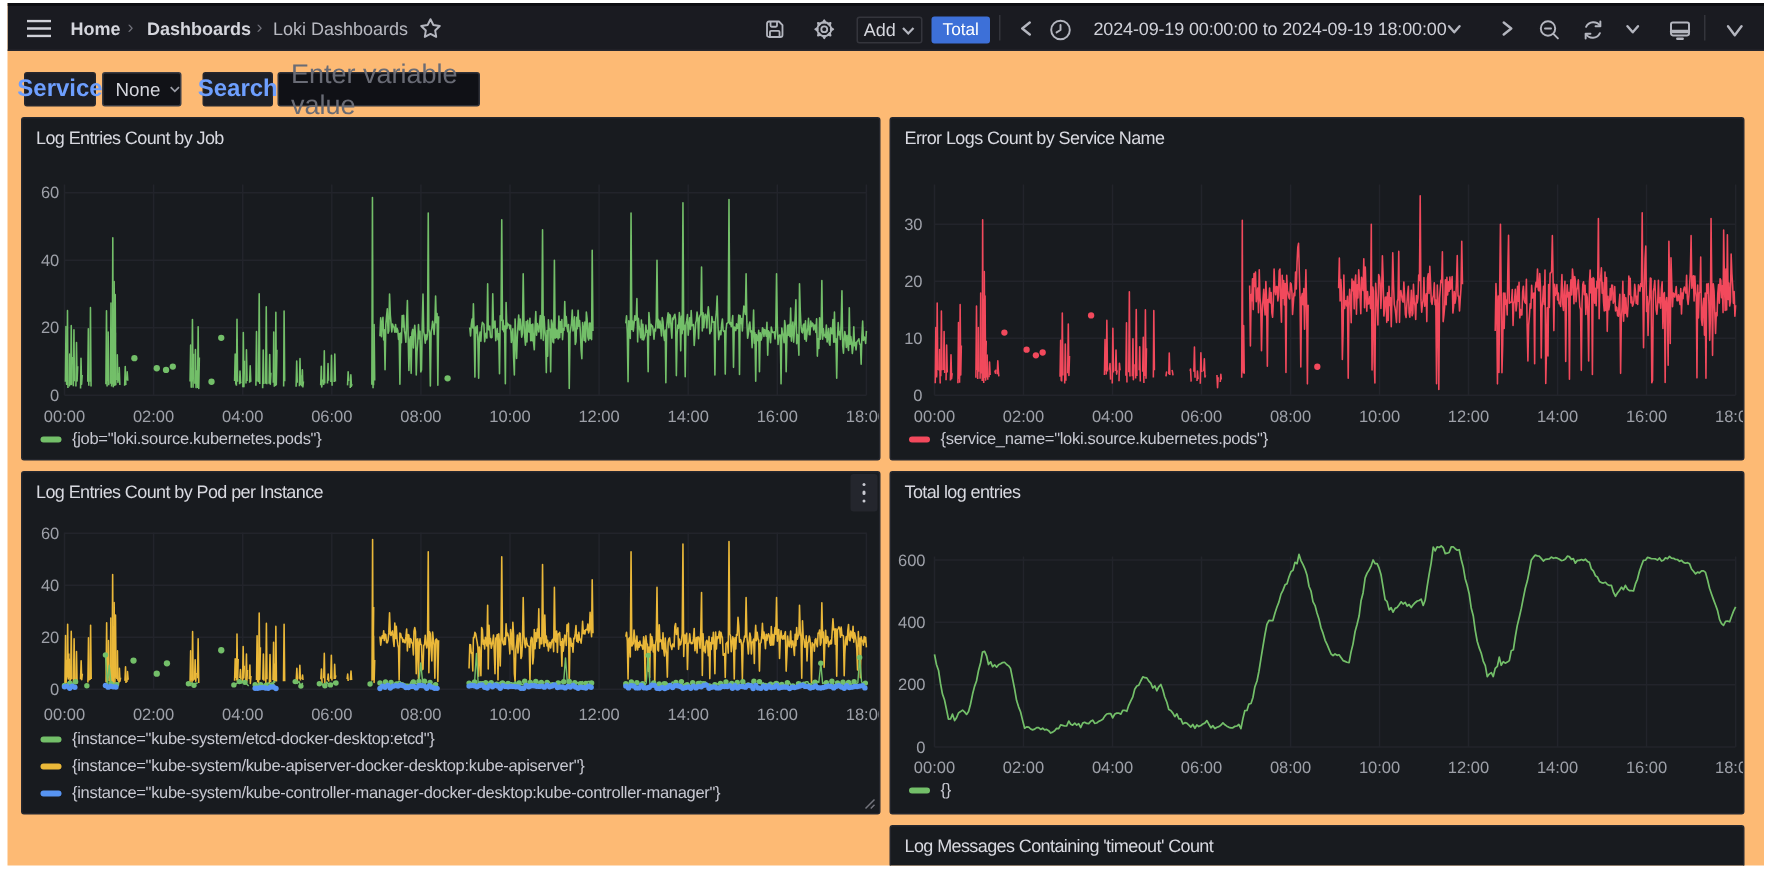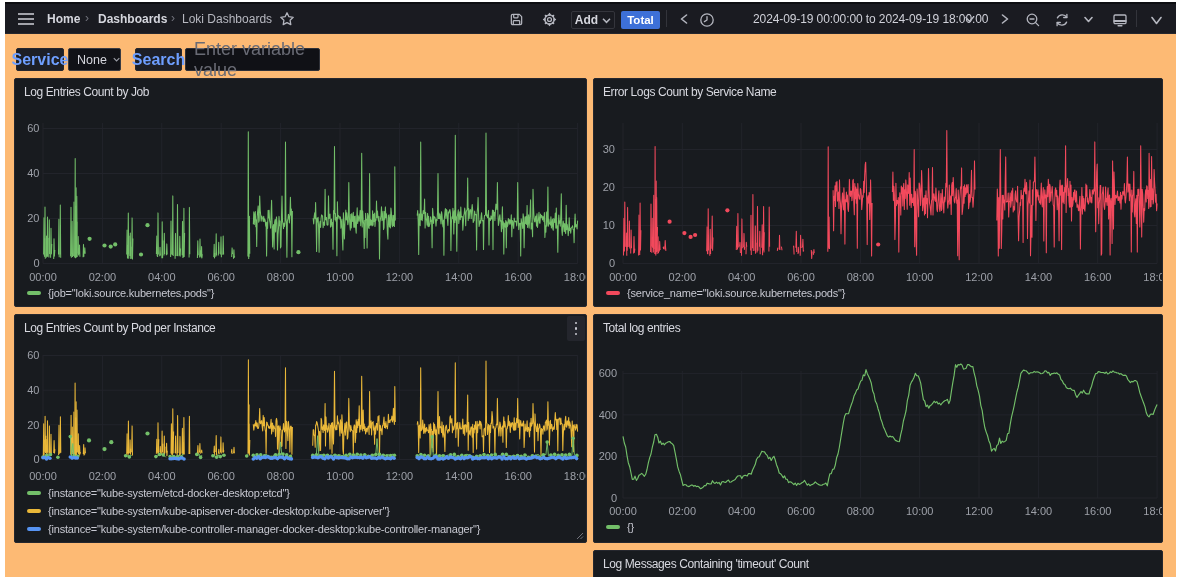--- a/index.html
+++ b/index.html
@@ -19,21 +19,21 @@
   color:#d8d9e0; letter-spacing:-0.4px; }
 .chart { position:absolute; left:0; top:0; }
 .chart text { font-family:"Liberation Sans", sans-serif; }
 .lgd { position:absolute; left:12px; height:14px; display:flex; align-items:center; }
 .sw { width:14px; height:4px; border-radius:2px; display:inline-block; }
 .ltx { margin-left:7px; font-size:11px; letter-spacing:-0.2px; color:#c7c8d1; white-space:nowrap; }
 .kebab { position:absolute; right:1px; top:1px; width:18px; height:25px; background:#24262d;
   border-radius:2px; display:flex; flex-direction:column; align-items:center; justify-content:center; gap:3px; }
 .kebab i { width:2.5px; height:2.5px; border-radius:50%; background:#c9cad2; }
 .btn { position:absolute; top:9px; height:18px; border-radius:2px; font-size:12px;
-  font-weight:700; display:flex; align-items:center; justify-content:center; }
+  font-weight:400; display:flex; align-items:center; justify-content:center; }
 .navsep { position:absolute; top:8px; width:1px; height:17px; background:#33343b; }
 .timetx { position:absolute; top:10px; font-size:12px; color:#d0d1d9; font-weight:400; letter-spacing:-0.1px; }
 </style></head>
 <body>
 <div id="app">
   <div id="nav">
       <div style="position:absolute;left:0;top:0;width:100%;height:2px;background:#0d0e12"></div>
     <svg style="position:absolute;left:13px;top:11px" width="16" height="12" viewBox="0 0 16 12">
       <path d="M0 1 h16 M0 6 h16 M0 11 h16" stroke="#d0d1d8" stroke-width="1.7"></path>
       </svg>
@@ -61,21 +61,21 @@
         </svg></div>
     <div class="btn" style="left:616px;width:39px;background:#3d70d8;color:#fff;font-size:11.5px">Total</div>
     <div class="navsep" style="left:661px"></div>
     <svg style="position:absolute;left:674px;top:12px" width="10" height="10" viewBox="0 0 10 10" fill="none" stroke="#b4b6bf" stroke-width="1.6" stroke-linecap="round" stroke-linejoin="round">
         <path d="M7.5 1 L2.5 5.0 L7.5 9"></path>
       </svg>
     <svg style="position:absolute;left:694px;top:10px" width="16" height="16" viewBox="0 0 16 16" fill="none" stroke="#b4b6bf" stroke-width="1.3" stroke-linecap="round" stroke-linejoin="round">
         <circle cx="8" cy="8" r="6.2"></circle>
         <path d="M8 4.6 V8 L5.4 9.6"></path>
       </svg>
-    <span class="timetx" style="left:748px">2024-09-19 00:00:00 to 2024-09-19 18:00:00</span>
+    <span class="timetx" style="left:724px">2024-09-19 00:00:00 to 2024-09-19 18:00:00</span>
     <svg style="position:absolute;left:960px;top:13px" width="9" height="9" viewBox="0 0 9 9" fill="none" stroke="#b4b6bf" stroke-width="1.6" stroke-linecap="round" stroke-linejoin="round">
         <path d="M1 2.5 L4.5 6.5 L8 2.5"></path>
       </svg>
     <svg style="position:absolute;left:995px;top:12px" width="10" height="10" viewBox="0 0 10 10" fill="none" stroke="#b4b6bf" stroke-width="1.6" stroke-linecap="round" stroke-linejoin="round">
         <path d="M2.5 1 L7.5 5.0 L2.5 9"></path>
       </svg>
     <svg style="position:absolute;left:1020px;top:10px" width="16" height="16" viewBox="0 0 16 16" fill="none" stroke="#b4b6bf" stroke-width="1.3" stroke-linecap="round" stroke-linejoin="round">
         <circle cx="7" cy="7" r="4.8"></circle>
         <path d="M10.6 10.6 L13.6 13.6"></path>
         <path d="M5 7 h4"></path>

